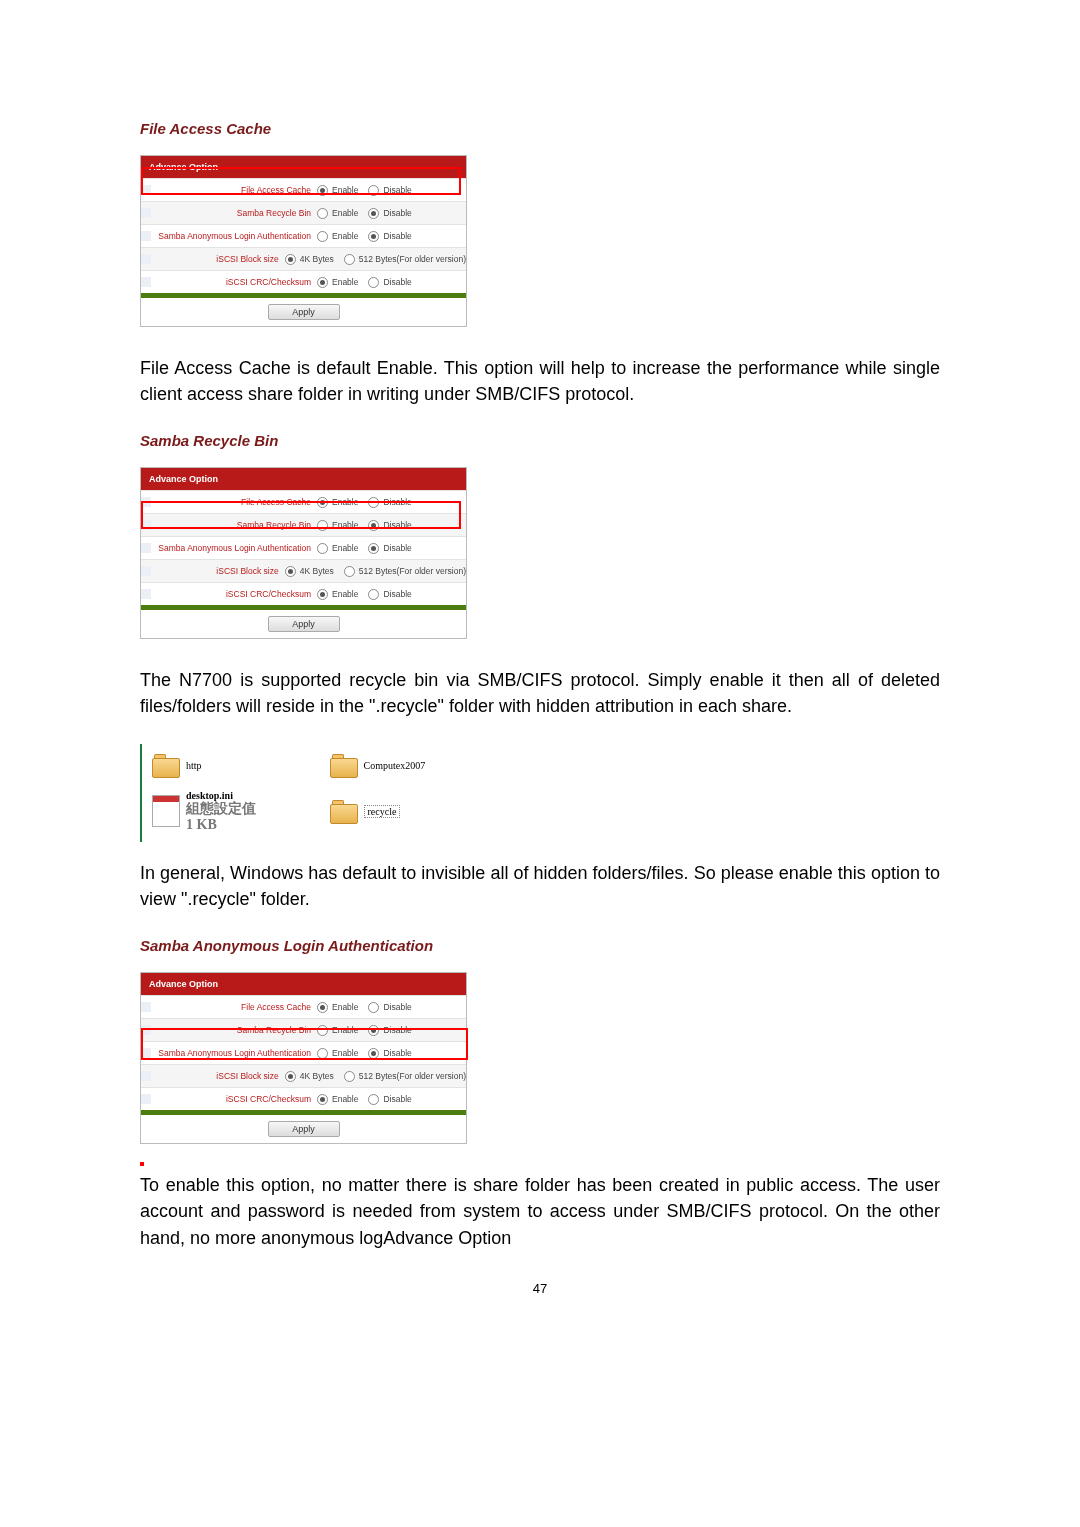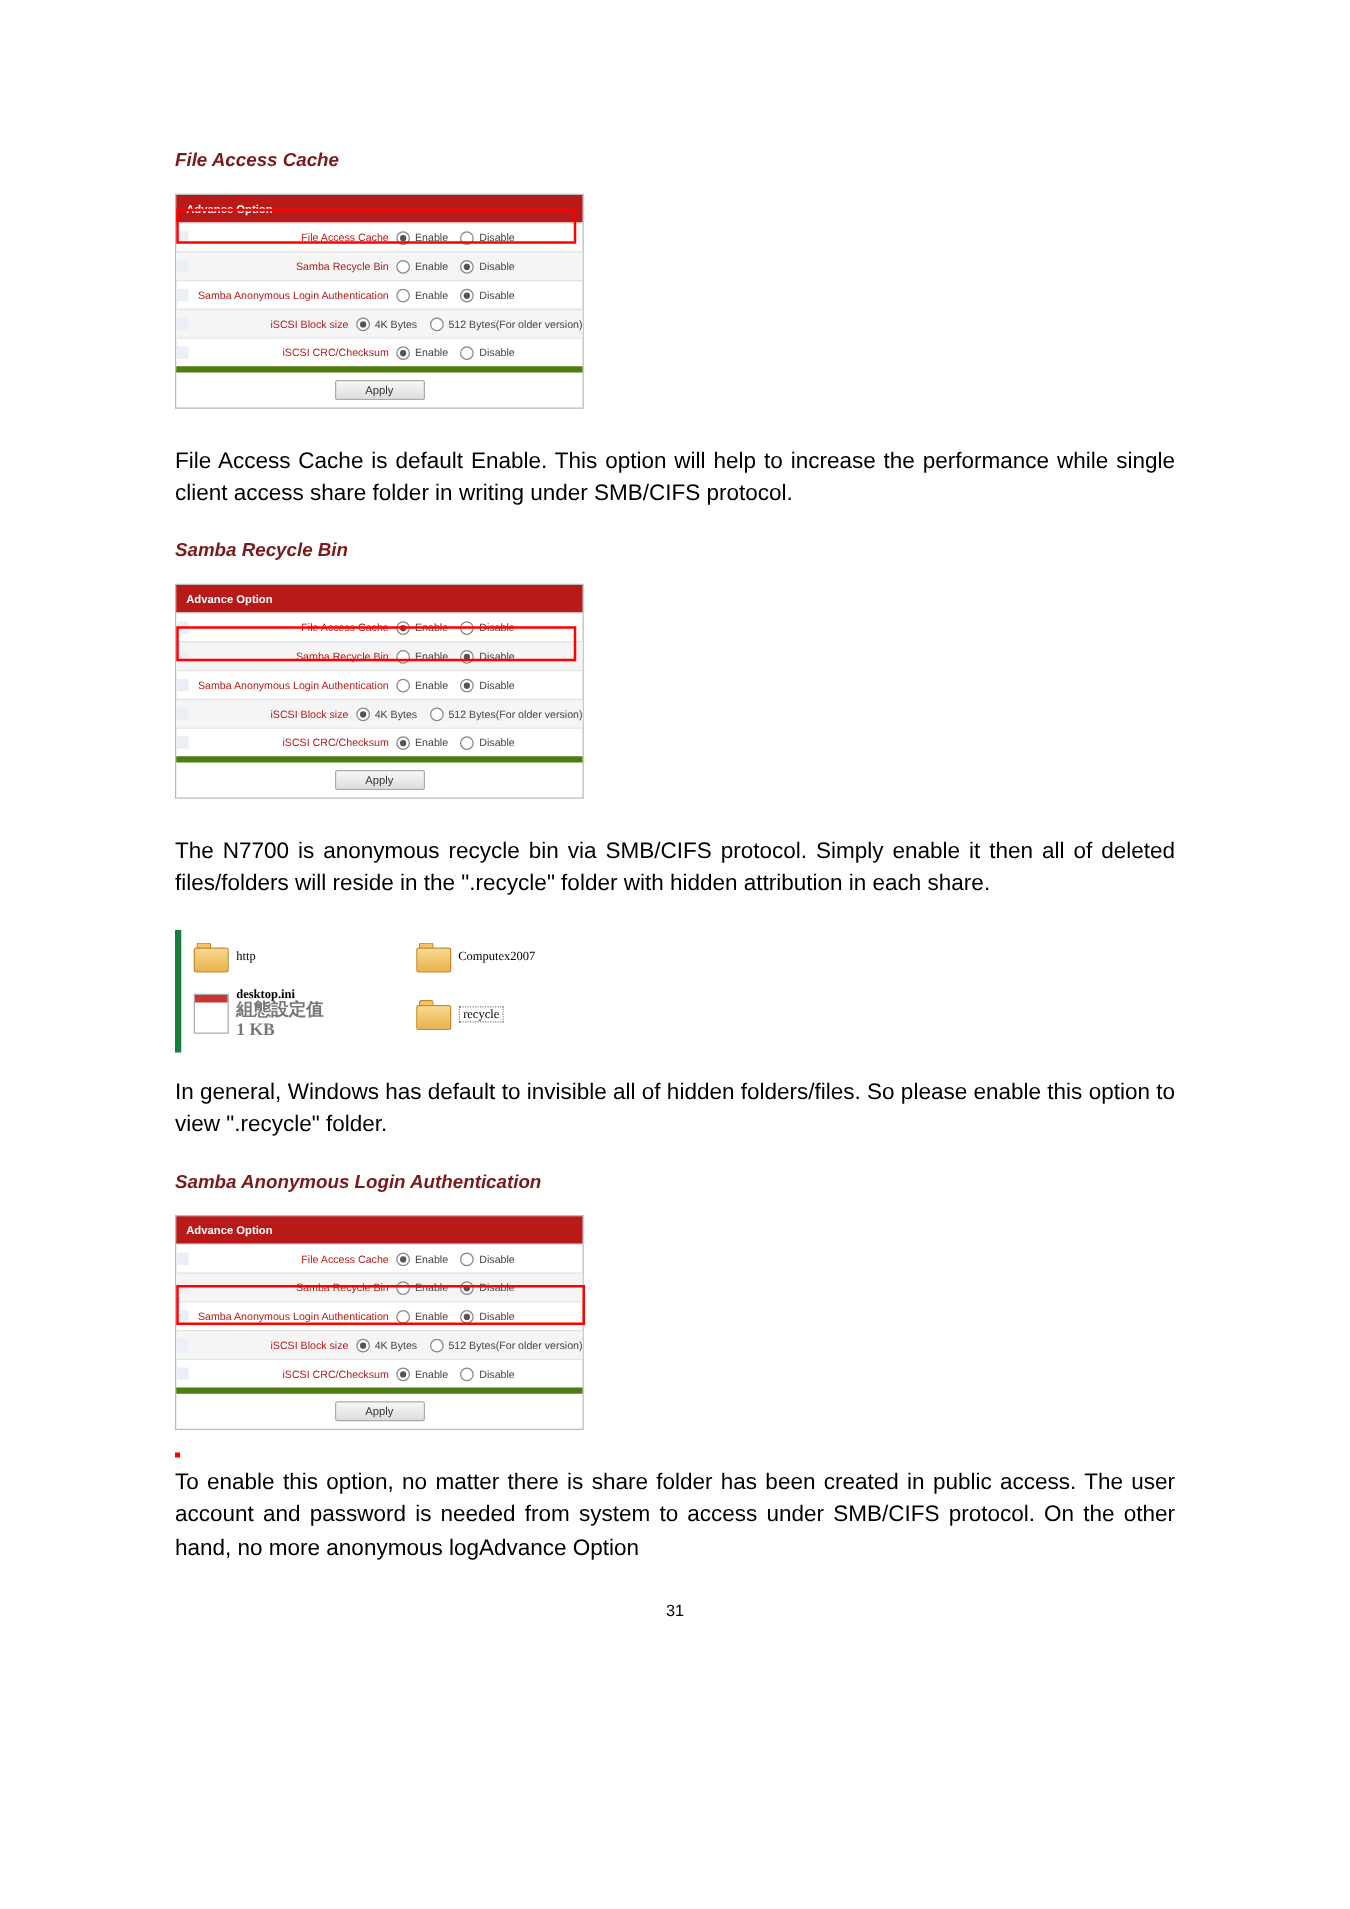--- a/index.html
+++ b/index.html
@@ -109,21 +109,21 @@
       position: relative;
       display: inline-block;
     }
     p {
       font-size: 18px;
       line-height: 1.45;
       margin: 10px 0 25px 0;
       text-align: justify;
     }
     .folder-area {
-      border-left: 5px solid #15803d;
+      border-left: 2px solid #15803d;
       padding: 10px 0 10px 10px;
       margin: 10px 0 18px 0;
       width: 325px;
     }
     .folder-grid {
       display: grid;
       grid-template-columns: 1fr 1fr;
       gap: 14px 30px;
     }
     .fitem {
@@ -365,21 +365,21 @@
           </span>
       </div>
     </div>
     <div class="apply-row">
       <span class="apply-btn">Apply</span>
     </div>
   </div>
   <div class="highlight" style="top:42px; left:1px; width:316px; height:24px;"></div>
 </div>
 
-<p>The N7700 is anonymous recycle bin via SMB/CIFS protocol. Simply enable it then all of deleted files/folders will reside in the ".recycle" folder with hidden attribution in each share.</p>
+<p>The N7700 is supported recycle bin via SMB/CIFS protocol. Simply enable it then all of deleted files/folders will reside in the ".recycle" folder with hidden attribution in each share.</p>
 
 <div class="folder-area">
   <div class="folder-grid">
     <div class="fitem">
       <span class="folder-icon"></span>
       <span>http</span>
     </div>
     <div class="fitem">
       <span class="folder-icon"></span>
       <span>Computex2007</span>
@@ -480,16 +480,16 @@
     <div class="apply-row">
       <span class="apply-btn">Apply</span>
     </div>
   </div>
   <div class="highlight" style="top, wait"></div>
   <div class="highlight" style="top:64px; left:1px; width:323px; height:28px;"></div>
 </div>
 
 <p>To enable this option, no matter there is share folder has been created in public access. The user account and password is needed from system to access under SMB/CIFS protocol. On the other hand, no more anonymous logAdvance Option</p>
 
-<div class="pagenum">31</div>
+<div class="pagenum">47</div>
 
 
 
 
 </body></html>

